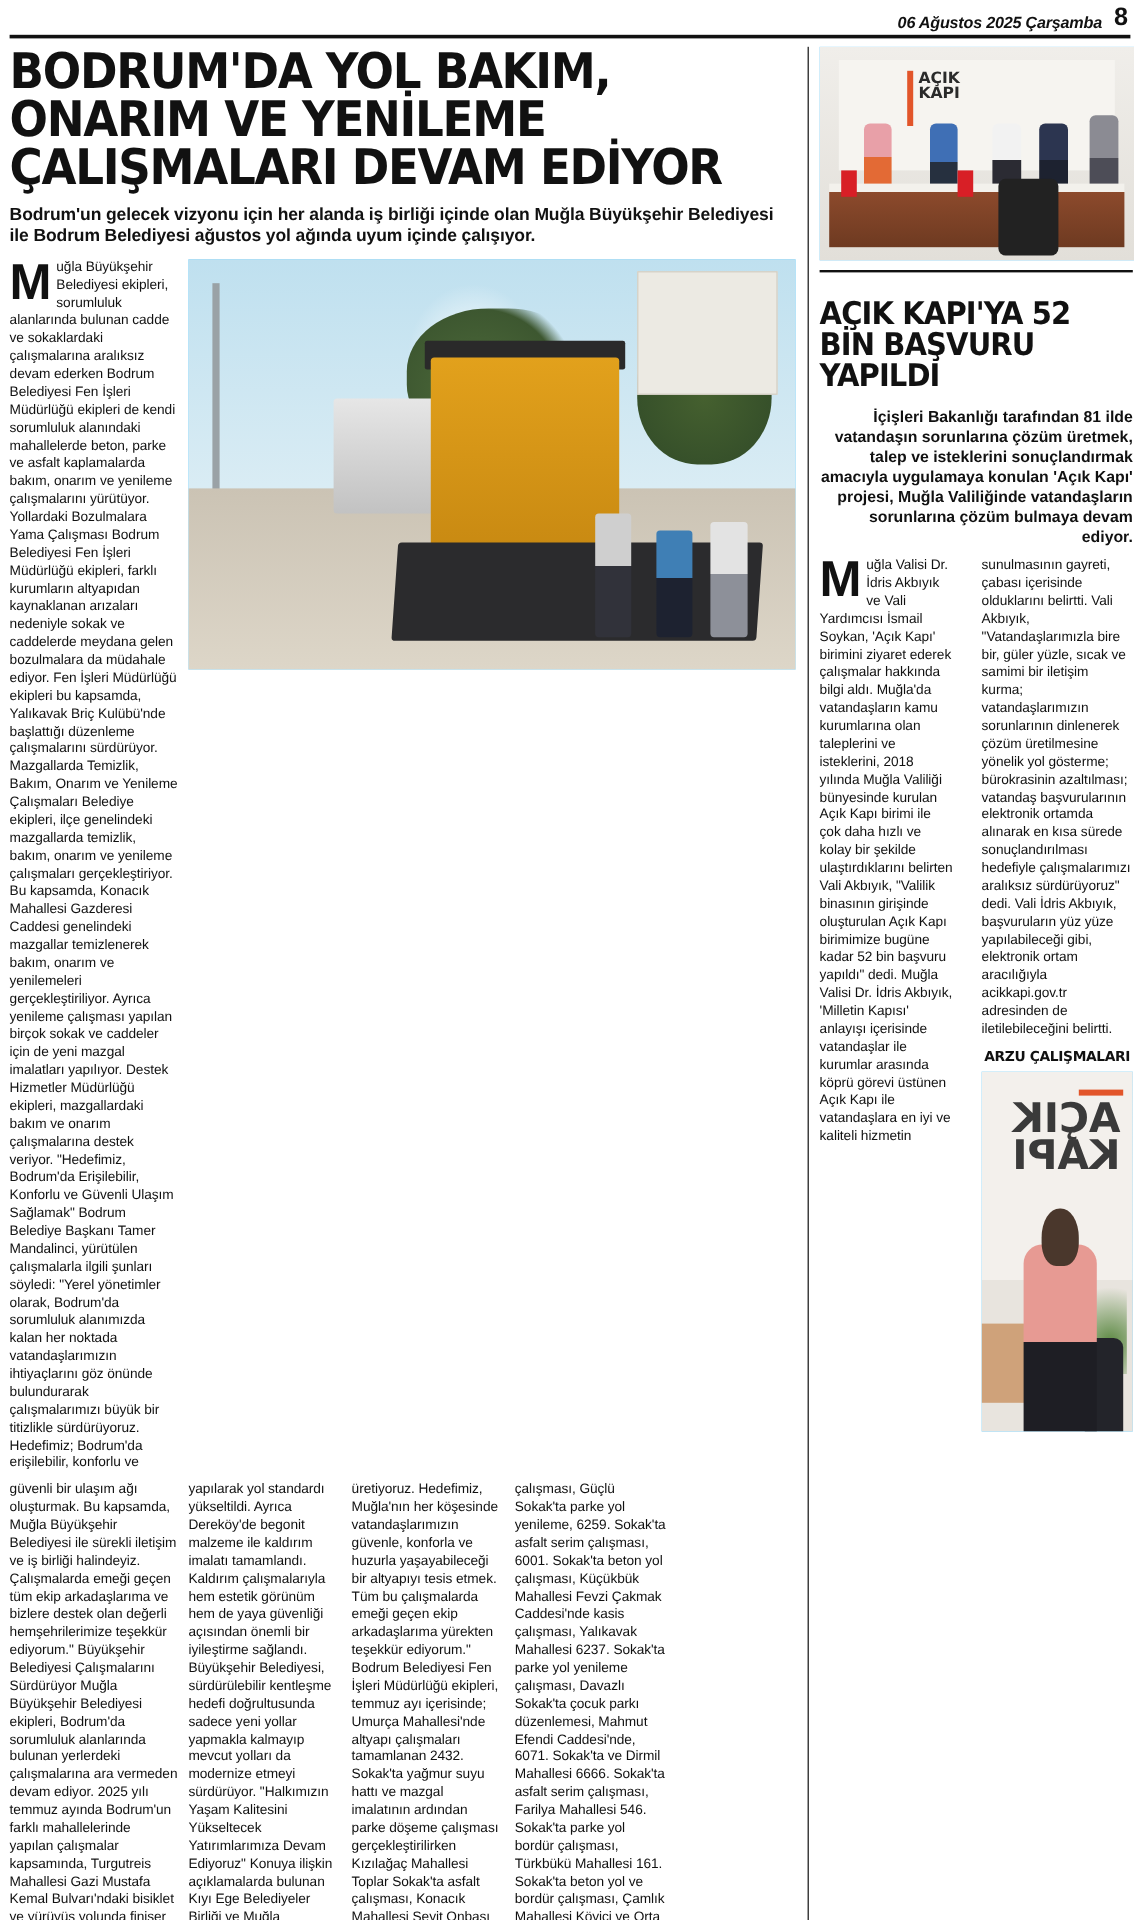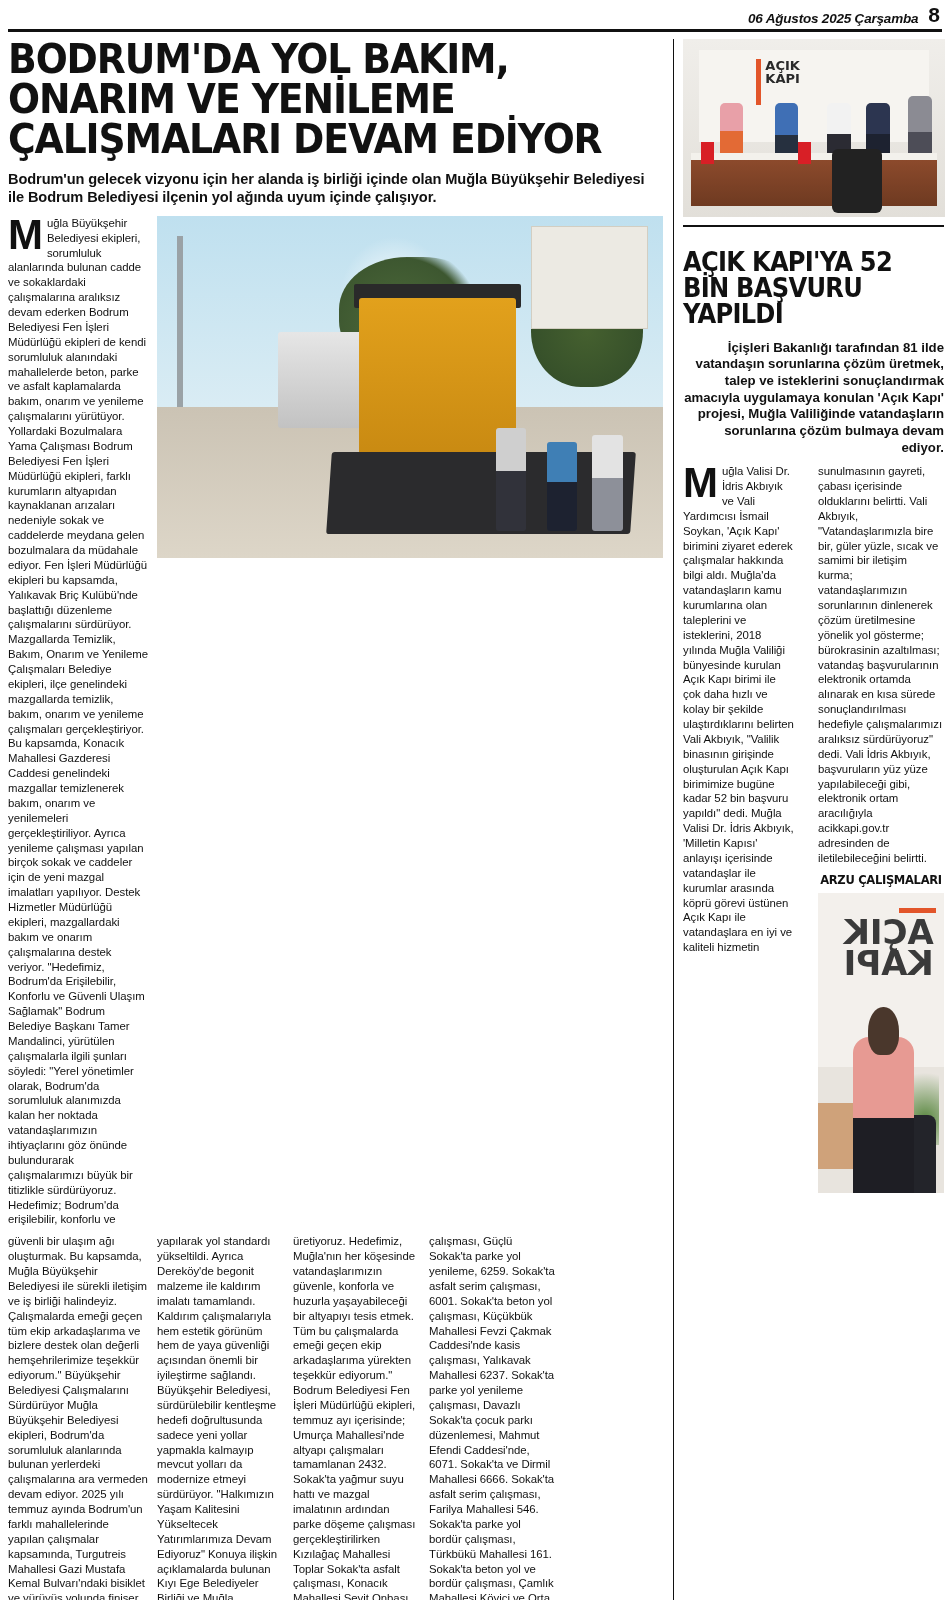--- a/index.html
+++ b/index.html
@@ -160,21 +160,21 @@
   <div class="masthead">
     <span class="masthead-date">06 Ağustos 2025 Çarşamba</span>
     <span class="masthead-page">8</span>
   </div>
   <div class="rule-thick"></div>
 
   <div class="top-region">
 
     <div class="top-left">
       <h1 class="headline">BODRUM'DA YOL BAKIM, ONARIM VE YENİLEME ÇALIŞMALARI DEVAM EDİYOR</h1>
-      <p class="subhead">Bodrum'un gelecek vizyonu için her alanda iş birliği içinde olan Muğla Büyükşehir Belediyesi ile Bodrum Belediyesi ilçenin yol ağında uyum içinde çalışıyor.</p>
+      <p class="subhead">Bodrum'un gelecek vizyonu için her alanda iş birliği içinde olan Muğla Büyükşehir Belediyesi ile Bodrum Belediyesi ağustos yol ağında uyum içinde çalışıyor.</p>
 
       <div class="lead-block">
         <div class="lead-col bodytext dropcap">Muğla Büyükşehir Belediyesi ekipleri, sorumluluk alanlarında bulunan cadde ve sokaklardaki çalışmalarına aralıksız devam ederken Bodrum Belediyesi Fen İşleri Müdürlüğü ekipleri de kendi sorumluluk alanındaki mahallelerde beton, parke ve asfalt kaplamalarda bakım, onarım ve yenileme çalışmalarını yürütüyor. Yollardaki Bozulmalara Yama Çalışması Bodrum Belediyesi Fen İşleri Müdürlüğü ekipleri, farklı kurumların altyapıdan kaynaklanan arızaları nedeniyle sokak ve caddelerde meydana gelen bozulmalara da müdahale ediyor. Fen İşleri Müdürlüğü ekipleri bu kapsamda, Yalıkavak Briç Kulübü'nde başlattığı düzenleme çalışmalarını sürdürüyor. Mazgallarda Temizlik, Bakım, Onarım ve Yenileme Çalışmaları Belediye ekipleri, ilçe genelindeki mazgallarda temizlik, bakım, onarım ve yenileme çalışmaları gerçekleştiriyor. Bu kapsamda, Konacık Mahallesi Gazderesi Caddesi genelindeki mazgallar temizlenerek bakım, onarım ve yenilemeleri gerçekleştiriliyor. Ayrıca yenileme çalışması yapılan birçok sokak ve caddeler için de yeni mazgal imalatları yapılıyor. Destek Hizmetler Müdürlüğü ekipleri, mazgallardaki bakım ve onarım çalışmalarına destek veriyor. "Hedefimiz, Bodrum'da Erişilebilir, Konforlu ve Güvenli Ulaşım Sağlamak" Bodrum Belediye Başkanı Tamer Mandalinci, yürütülen çalışmalarla ilgili şunları söyledi: "Yerel yönetimler olarak, Bodrum'da sorumluluk alanımızda kalan her noktada vatandaşlarımızın ihtiyaçlarını göz önünde bulundurarak çalışmalarımızı büyük bir titizlikle sürdürüyoruz. Hedefimiz; Bodrum'da erişilebilir, konforlu ve</div>
         <div class="photo road">
           <div class="ph-sky road-sky"></div>
           <div class="road-smoke"></div>
           <div class="road-trees"></div>
           <div class="road-trees2"></div>
           <div class="road-bldg"></div>
           <div class="road-pole"></div>

